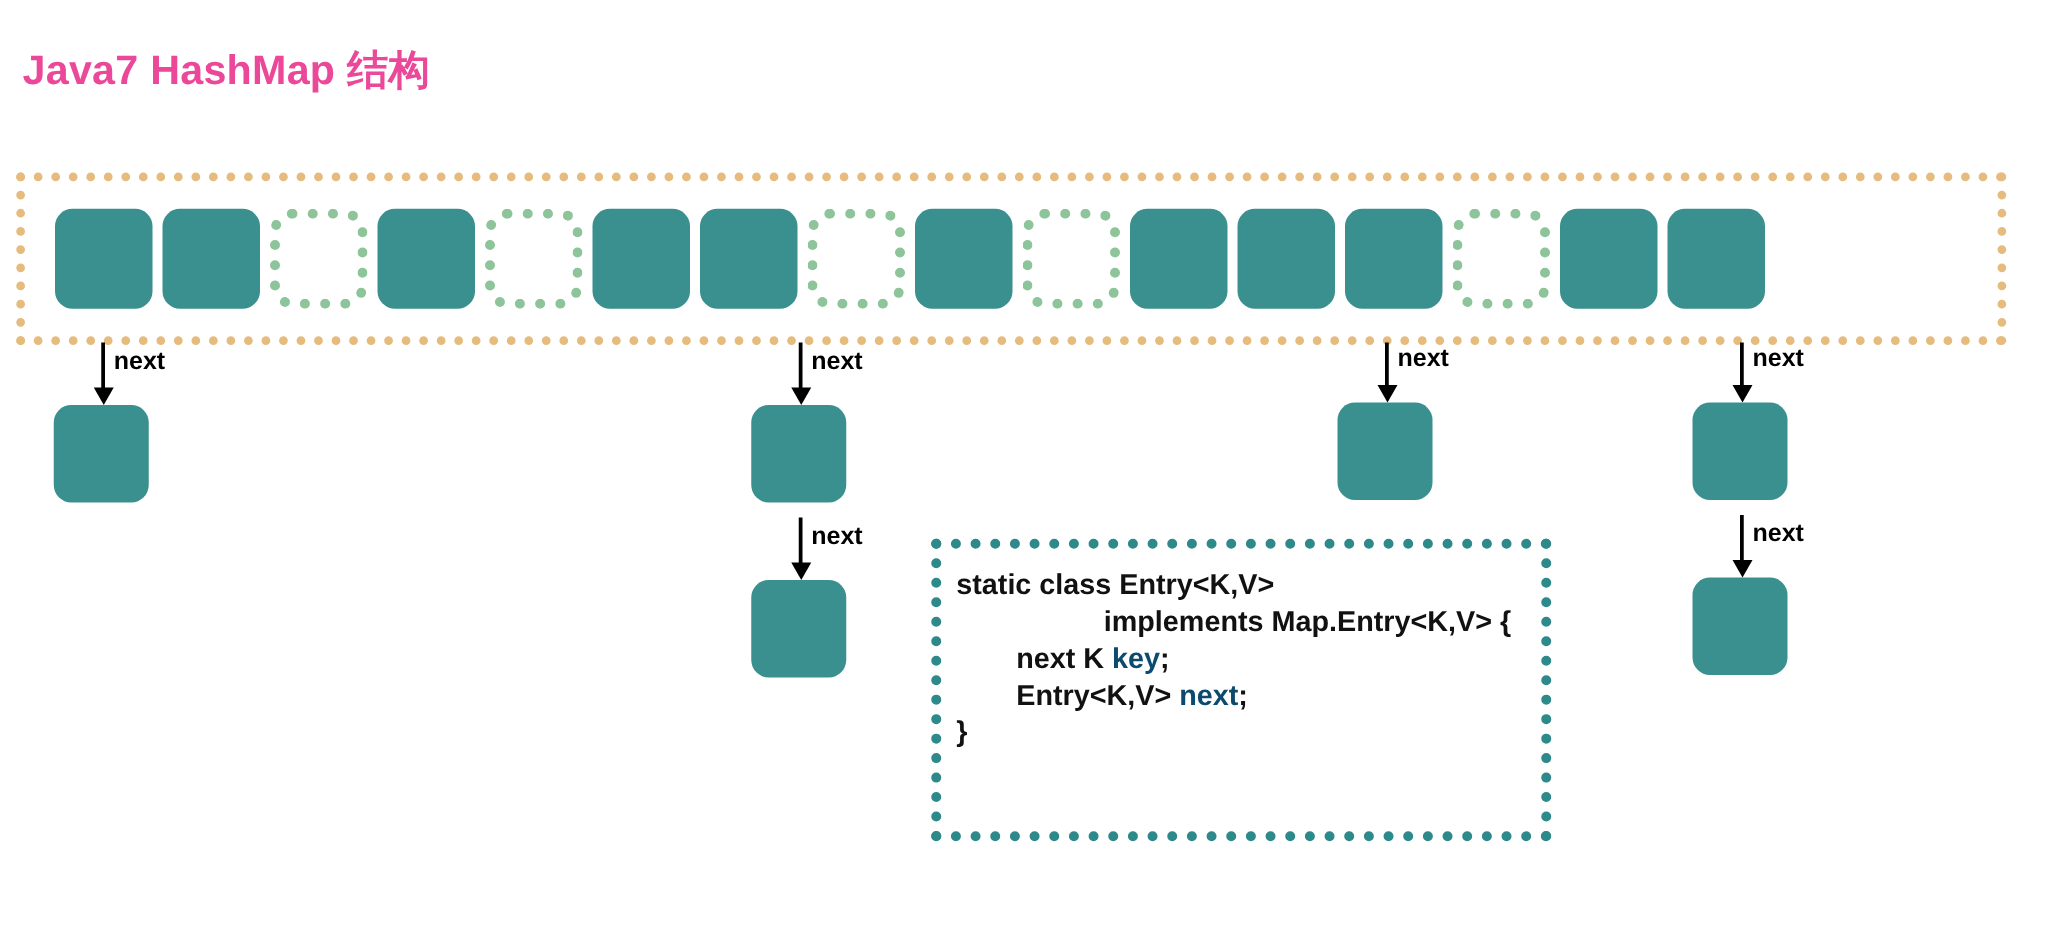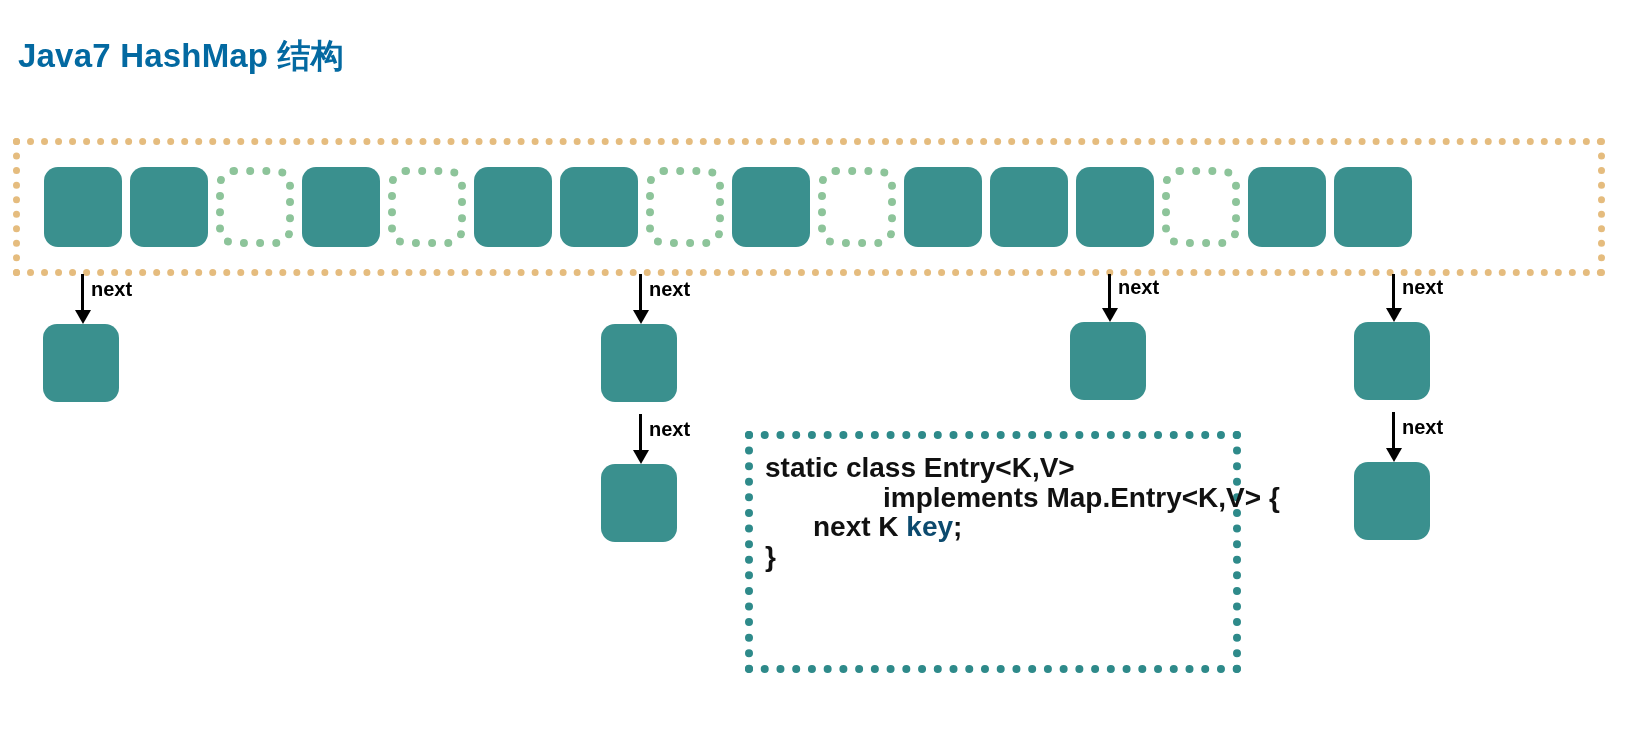--- a/index.html
+++ b/index.html
@@ -10,21 +10,21 @@
     overflow:hidden;
     position:relative;
   }
 
   
   #page-title{
     position:absolute;
     left:18px; top:34px;
     font-size:33px;
     font-weight:bold;
-    color:#0369a1;
+    color:#ec4899;
     letter-spacing:0.2px;
     white-space:nowrap;
   }
 
   
   #bucket-array{
     position:absolute;
     left:13px; top:138px;
     width:1592px; height:138px;
     box-sizing:border-box;
@@ -86,21 +86,21 @@
   #code-box{
     position:absolute;
     left:745px; top:431px;
     width:496px; height:242px;
     box-sizing:border-box;
     border:8px dotted #2e8a8a;
     padding:14px 0 0 12px;
   }
   .code-line{
     font-family:"Liberation Sans","DejaVu Sans",sans-serif;
-    font-size:28px;
+    font-size:23px;
     font-weight:bold;
     color:#111111;
     line-height:29.5px;
     white-space:pre;
   }
   .code-line.indent1{ padding-left:48px; }
   .code-line.indent2{ padding-left:118px; }
   .kw{ color:#0c4a6e; }
 </style>
 </head>
@@ -145,14 +145,15 @@
     <div class="node" style="left: 1354px; top: 322px;"></div>
     <div class="arrow" style="left: 1392px; top: 412px; height: 37px;"></div>
     <div class="arrow-label" style="left: 1402px; top: 416px;">next</div>
     <div class="node" style="left: 1354px; top: 462px;"></div>
   </div>
 
 <div id="code-box">
     <div class="code-line"><span>static class Entry&lt;K,V&gt;</span></div>
     <div class="code-line indent2"><span>implements Map.Entry&lt;K,V&gt; {</span></div>
     <div class="code-line indent1"><span>next K </span><span class="kw">key</span><span>;</span></div>
+    <div class="code-line indent1"><span>Entry&lt;K,V&gt; </span><span class="kw">next</span><span>;</span></div>
     <div class="code-line"><span>}</span></div>
   </div>
 
 </body></html>

